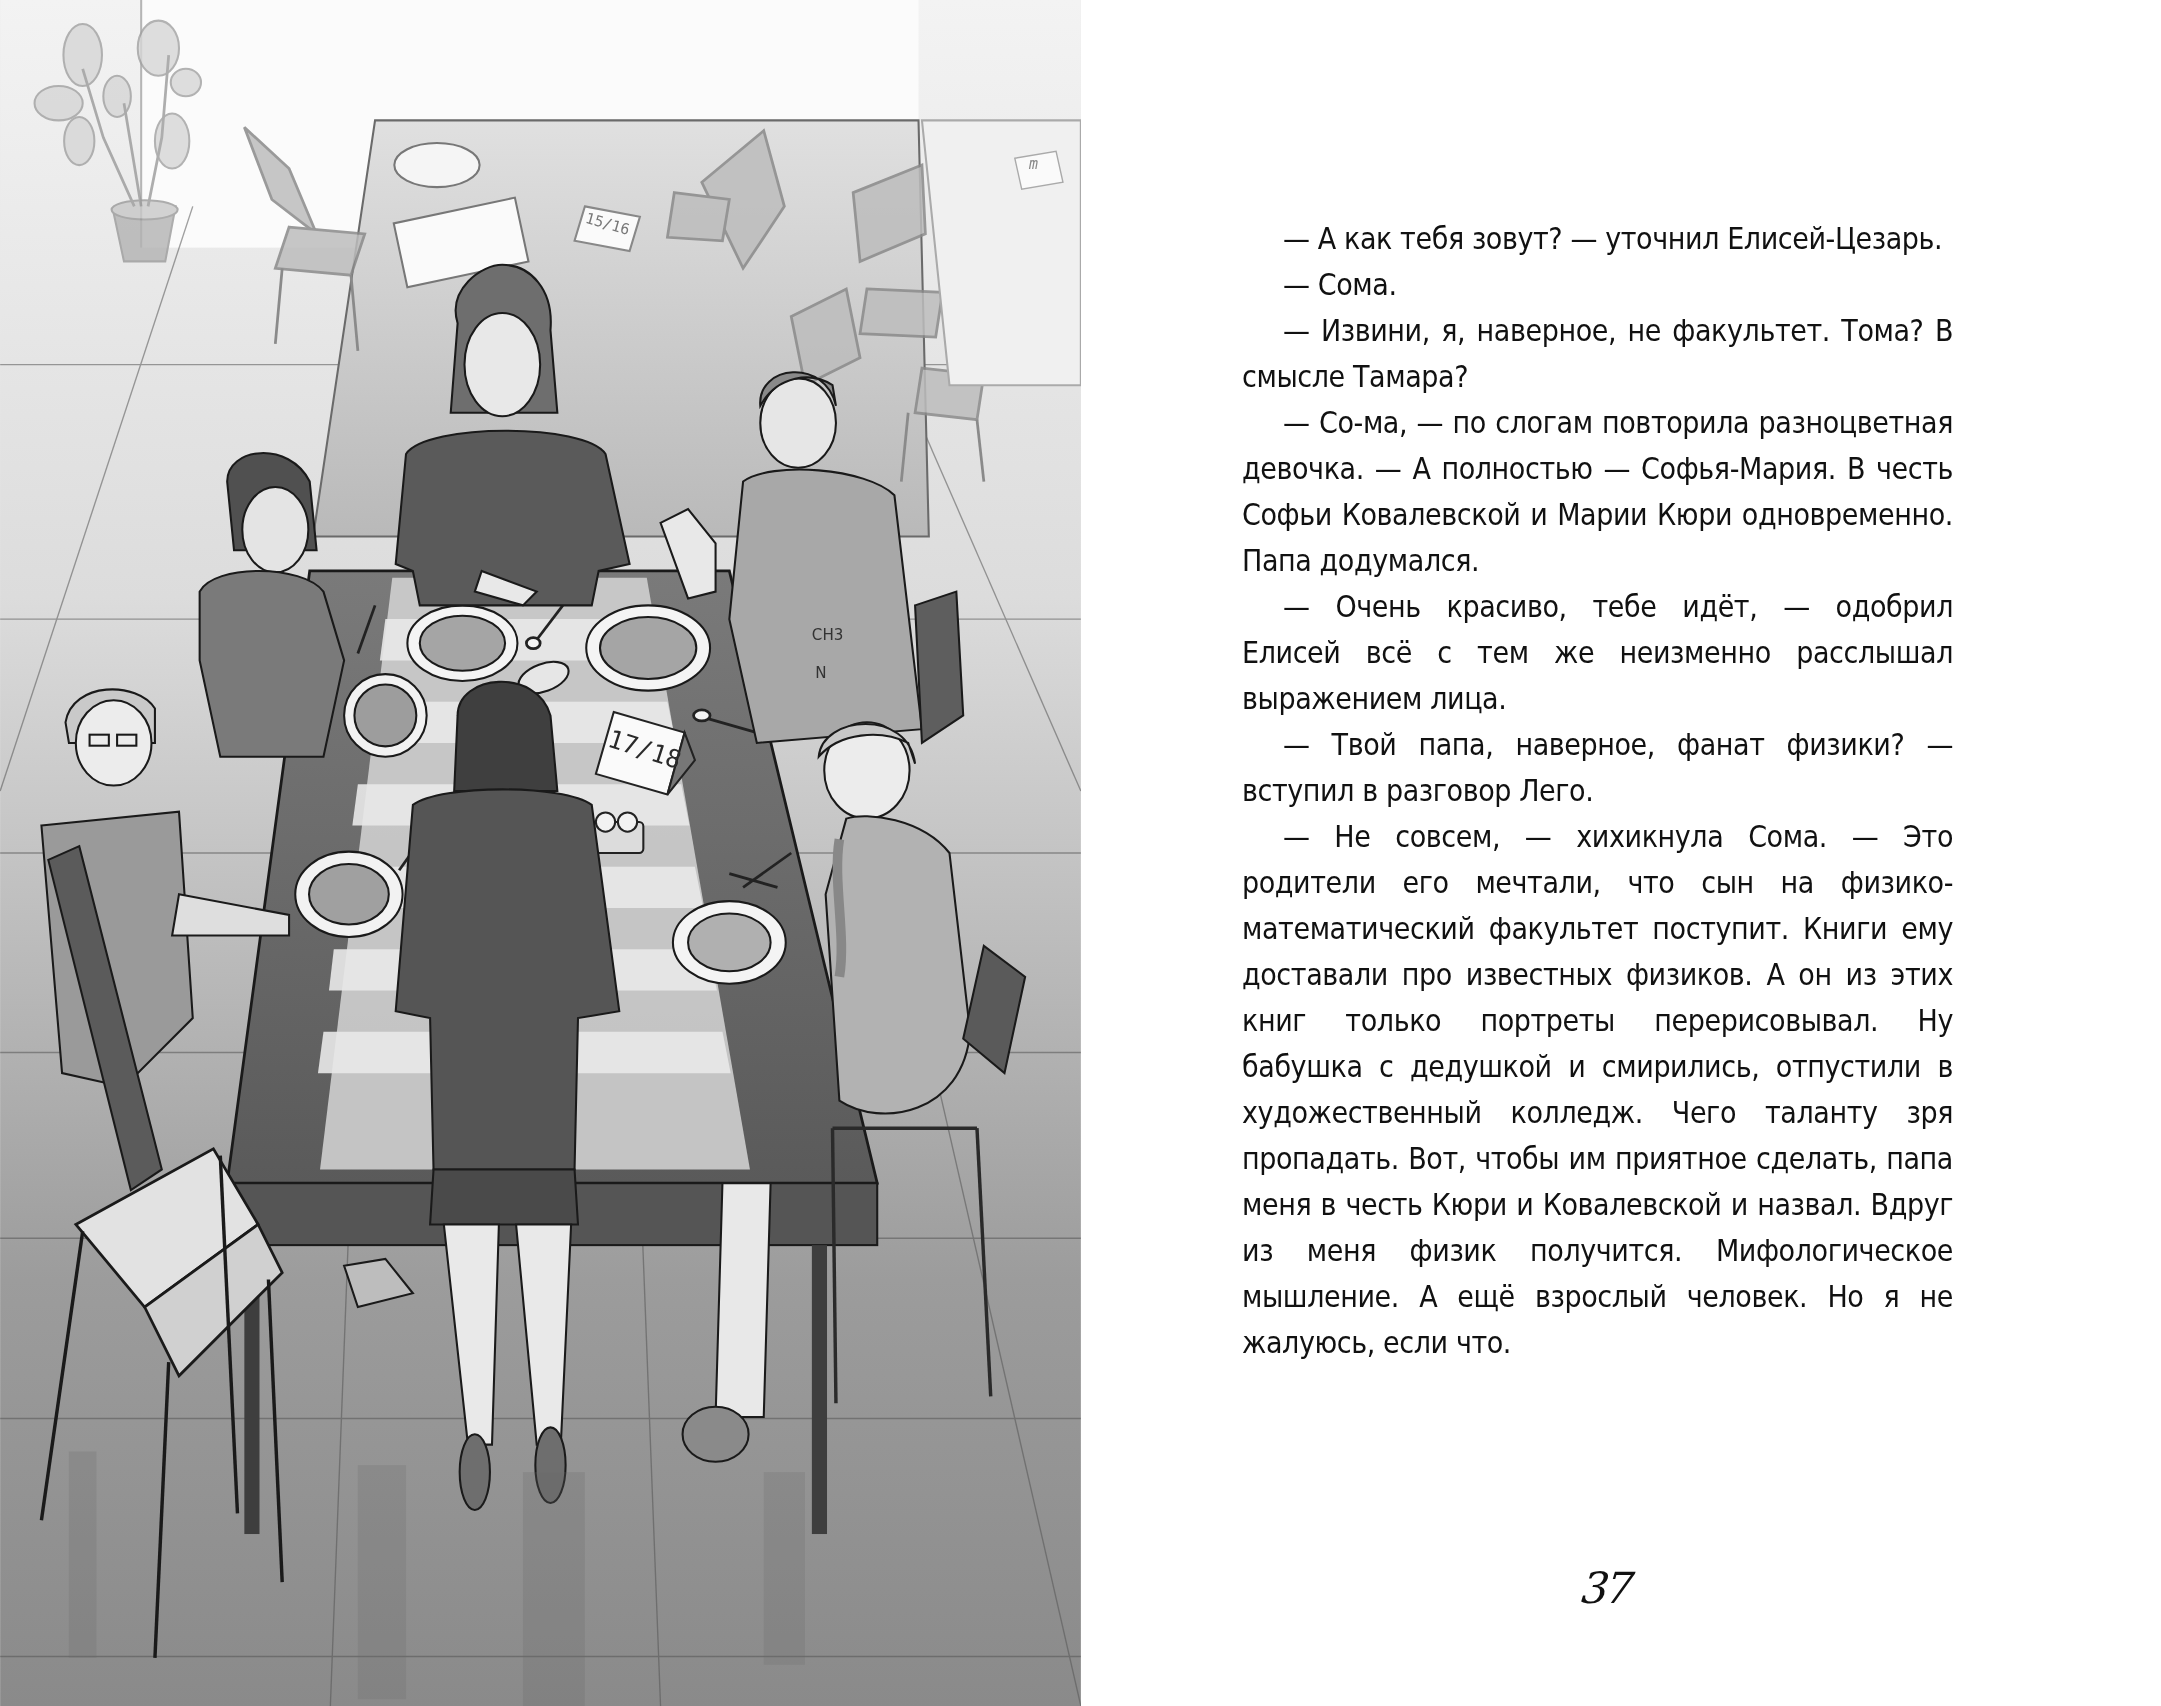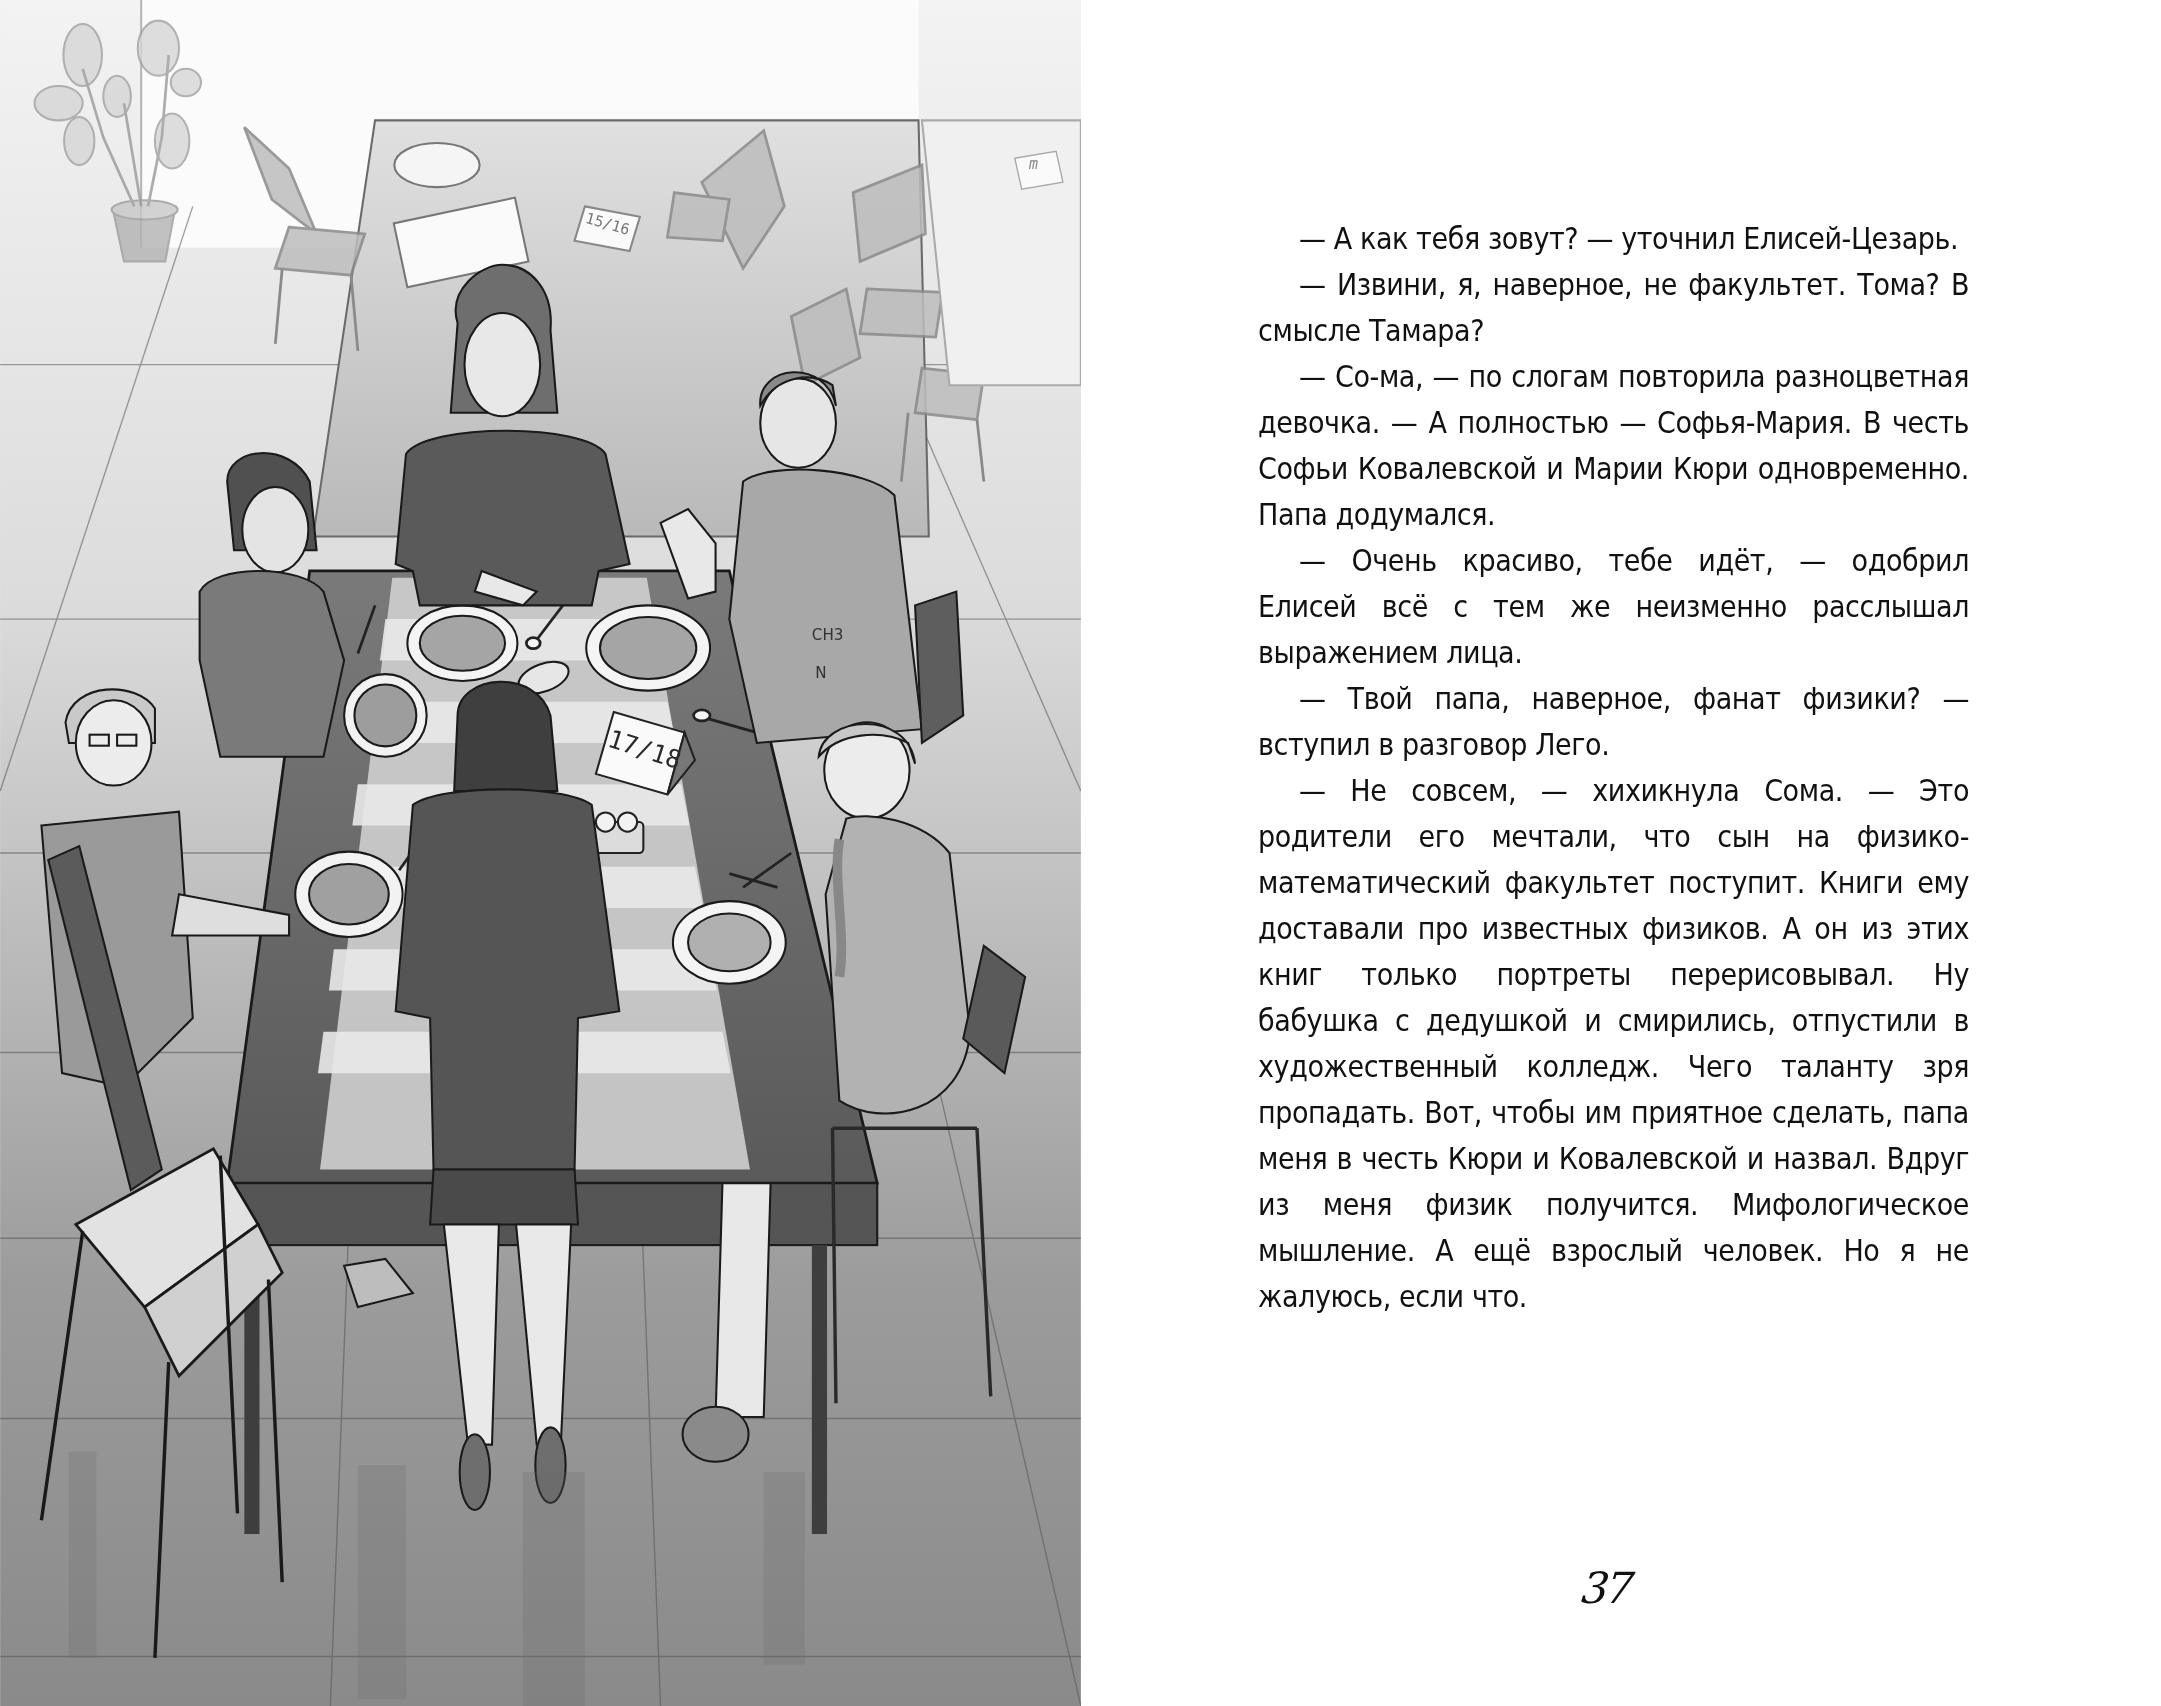--- a/index.html
+++ b/index.html
@@ -19,21 +19,21 @@
   .tent-label {
     position: absolute; font-family: "DejaVu Sans Mono", monospace;
     color: #2a2a2a; transform-origin: center; white-space: nowrap;
   }
 
   
   .text-page {
     position: absolute; left: 1081px; top: 0; width: 1081px; height: 1706px; background: #fff;
   }
   .text-column {
-    position: absolute; left: 177px; top: 216px; width: 711px;
+    position: absolute; left: 161px; top: 216px; width: 711px;
     font-family: "DejaVu Sans Condensed", "DejaVu Sans", sans-serif;
     font-size: 30px; line-height: 46px; color: #111;
     text-align: justify; hyphens: manual;
     letter-spacing: -0.4px;
   }
   .text-column p { margin: 0; text-indent: 41px; }
   .page-number {
     position: absolute; left: 1582px; top: 1563px;
     font-family: "DejaVu Serif", serif; font-style: italic;
     font-size: 43px; color: #111; letter-spacing: -2.8px;
@@ -264,20 +264,21 @@
       </g>
     </svg>
     <div class="tent-label" style="left:607px; top:735px; font-size:25px; transform:rotate(18deg);">17/18</div>
     <div class="tent-label" style="left:585px; top:215px; font-size:15px; color:#777; transform:rotate(16deg);">15/16</div>
     <div class="tent-label" style="left:1029px; top:155px; font-size:15px; color:#888; font-style:italic;">m</div>
   </div>
 
   <div class="text-page">
     <div class="text-column">
       <p>— А как тебя зовут? — уточнил Елисей-Цезарь.</p>
+      <p>— Сома.</p>
       <p>— Извини, я, наверное, не факультет. Тома? В смысле Тамара?</p>
       <p>— Со-ма, — по слогам повторила разно­цветная девочка. — А полностью — Софья-Мария. В честь Софьи Ковалевской и Марии Кюри одновременно. Папа додумался.</p>
       <p>— Очень красиво, тебе идёт, — одобрил Елисей всё с тем же неизменно расслышал выражением лица.</p>
       <p>— Твой папа, наверное, фанат физики? — вступил в разговор Лего.</p>
       <p>— Не совсем, — хихикнула Сома. — Это родители его мечтали, что сын на физико-математический факультет поступит. Книги ему доставали про известных физиков. А он из этих книг только портреты перерисовы­вал. Ну бабушка с дедушкой и смирились, отпустили в художественный колледж. Чего таланту зря пропадать. Вот, чтобы им прият­ное сделать, папа меня в честь Кюри и Ко­валевской и назвал. Вдруг из меня физик получится. Мифологическое мышление. А ещё взрослый человек. Но я не жалуюсь, если что.</p>
     </div>
   </div>
   <div class="page-number">37</div>
 </div>
 

